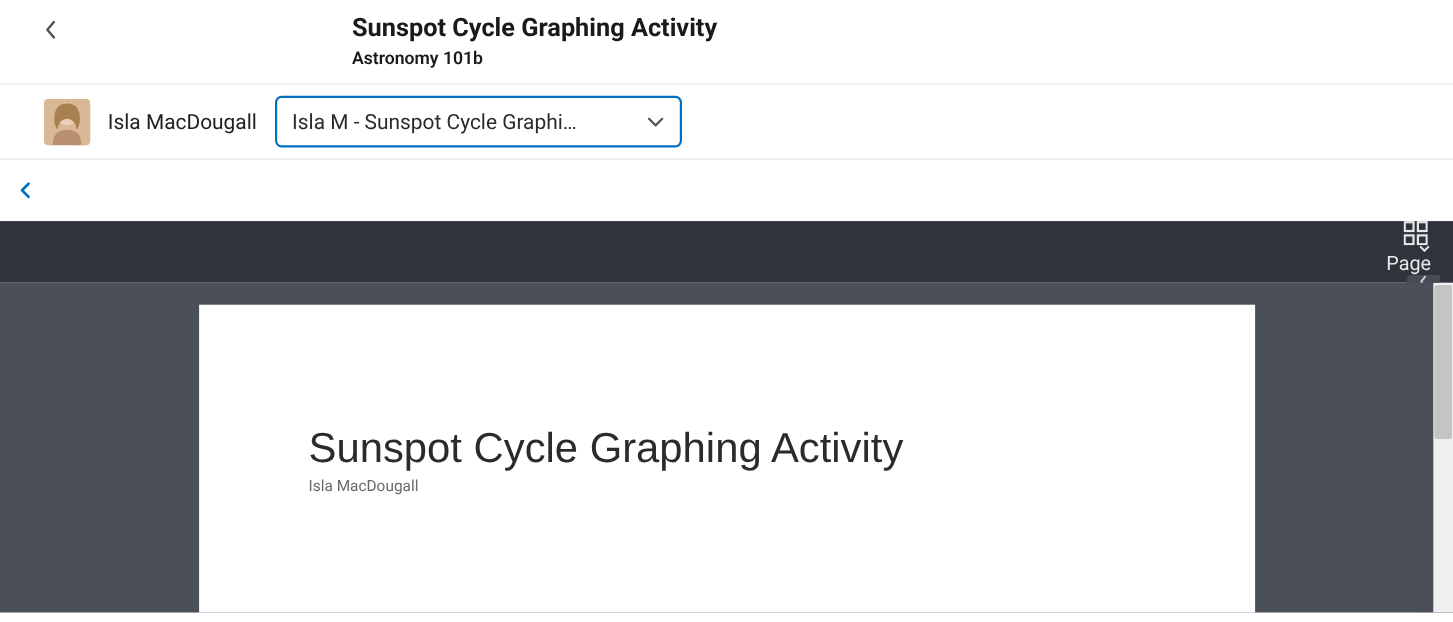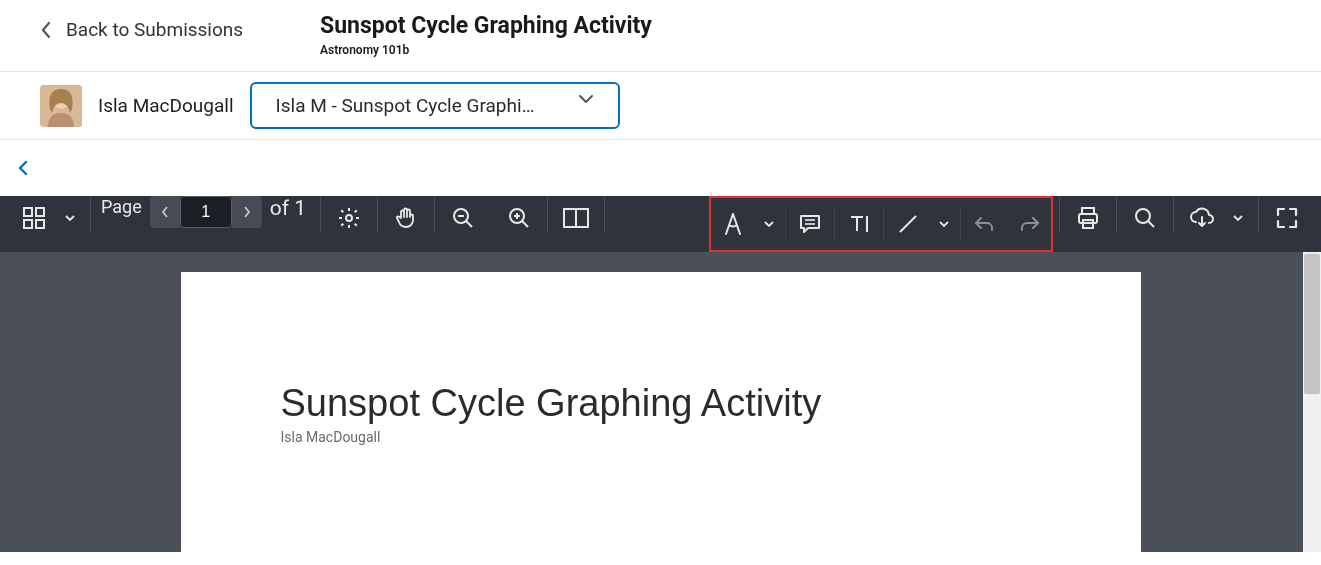--- a/index.html
+++ b/index.html
@@ -3,33 +3,33 @@
 <meta charset="utf-8">
 <style>
   * { box-sizing: border-box; margin: 0; padding: 0; }
   body { font-family: -apple-system, BlinkMacSystemFont, "Segoe UI", Roboto, Arial, sans-serif; background: #fff; color: #202122; width: 1321px; }
   
   .top-header { display: flex; align-items: flex-start; border-bottom: 1px solid #e3e3e3; }
   .back-cell { width: 300px; padding: 18px 0 18px 40px; display: flex; align-items: center; gap: 14px; font-size: 19px; color: #333; }
   .back-cell svg { width: 12px; height: 18px; }
   .title-cell { padding: 12px 20px 14px 20px; }
   .title-cell h1 { font-size: 23px; font-weight: 700; color: #1a1a1a; margin-bottom: 4px; }
-  .title-cell .sub { font-size: 12px; font-weight: 600; color: #1a1a1a; }
+  .title-cell .sub { font-size: 16px; font-weight: 600; color: #1a1a1a; }
   
   .user-row { display: flex; align-items: center; gap: 16px; padding: 10px 0 10px 40px; border-bottom: 1px solid #e3e3e3; }
   .avatar { width: 42px; height: 42px; border-radius: 4px; background: linear-gradient(135deg,#e8c8a8 0%, #d4a888 50%, #b08868 100%); display:flex; align-items:center; justify-content:center; overflow:hidden; }
   .avatar svg { width: 42px; height: 42px; }
   .user-name { font-size: 19px; color: #202122; }
-  .file-select { border: 2px solid #006fbf; border-radius: 6px; padding: 10px 24px; display: flex; align-items: flex-start; gap: 40px; min-width: 370px; justify-content: space-between; font-size: 19px; color: #2b2b2b; cursor: pointer; }
+  .file-select { border: 2px solid #006fbf; border-radius: 6px; padding: 10px 14px; display: flex; align-items: center; gap: 40px; min-width: 370px; justify-content: space-between; font-size: 19px; color: #2b2b2b; cursor: pointer; }
   .file-select svg { width: 16px; height: 10px; }
   
   .back-users { padding: 20px 0 20px 18px; display: flex; align-items: center; gap: 8px; font-size: 19px; font-weight: 600; color: #006fbf; cursor: pointer; }
   .back-users svg { width: 10px; height: 16px; stroke: #006fbf; }
   
-  .viewer-toolbar { background: #2f343c; height: 56px; display: flex; align-items: flex-start; color: #e8e8e8; padding: 0 12px; gap: 0; }
+  .viewer-toolbar { background: #2f343c; height: 56px; display: flex; align-items: flex-end; color: #e8e8e8; padding: 0 12px; gap: 0; flex-direction: column; }
   .tb-btn { width: 44px; height: 44px; display: flex; align-items: center; justify-content: center; cursor: pointer; color: #e8e8e8; }
   .tb-btn.narrow { width: 28px; }
   .tb-btn svg { stroke: currentColor; }
   .tb-sep { width: 1px; height: 36px; background: #4a4f58; margin: 0 6px; }
   .tb-sep.dim { background: #3d424b; margin: 0 2px; }
   .page-label { font-size: 18px; margin: 0 8px 0 4px; }
   .page-input { background: #1c1f25; border: 1px solid #555c68; border-radius: 4px; width: 52px; height: 32px; color: #fff; text-align: center; font-size: 16px; }
   .page-nav { background: #464b54; width: 30px; height: 32px; display:flex; align-items:center; justify-content:center; cursor:pointer; }
   .page-nav.left { border-radius: 4px 0 0 4px; }
   .page-nav.right { border-radius: 0 4px 4px 0; }
@@ -47,21 +47,20 @@
   .doc-body { font-size: 20px; color: #3a6aa8; line-height: 1.6; }
 </style>
 </head>
 <body>
 
 <div class="top-header">
   <div class="back-cell">
     <svg viewBox="0 0 12 18" fill="none">
         <path d="M9 2 L3 9 L9 16" stroke="#555" stroke-width="2.2" stroke-linecap="round" stroke-linejoin="round"></path>
       </svg>
-    <span>Back to Submissions</span>
   </div>
   <div class="title-cell">
     <h1>Sunspot Cycle Graphing Activity</h1>
     <div class="sub">Astronomy 101b</div>
   </div>
 </div>
 
 <div class="user-row">
   <div class="avatar">
     <svg viewBox="0 0 42 42">

